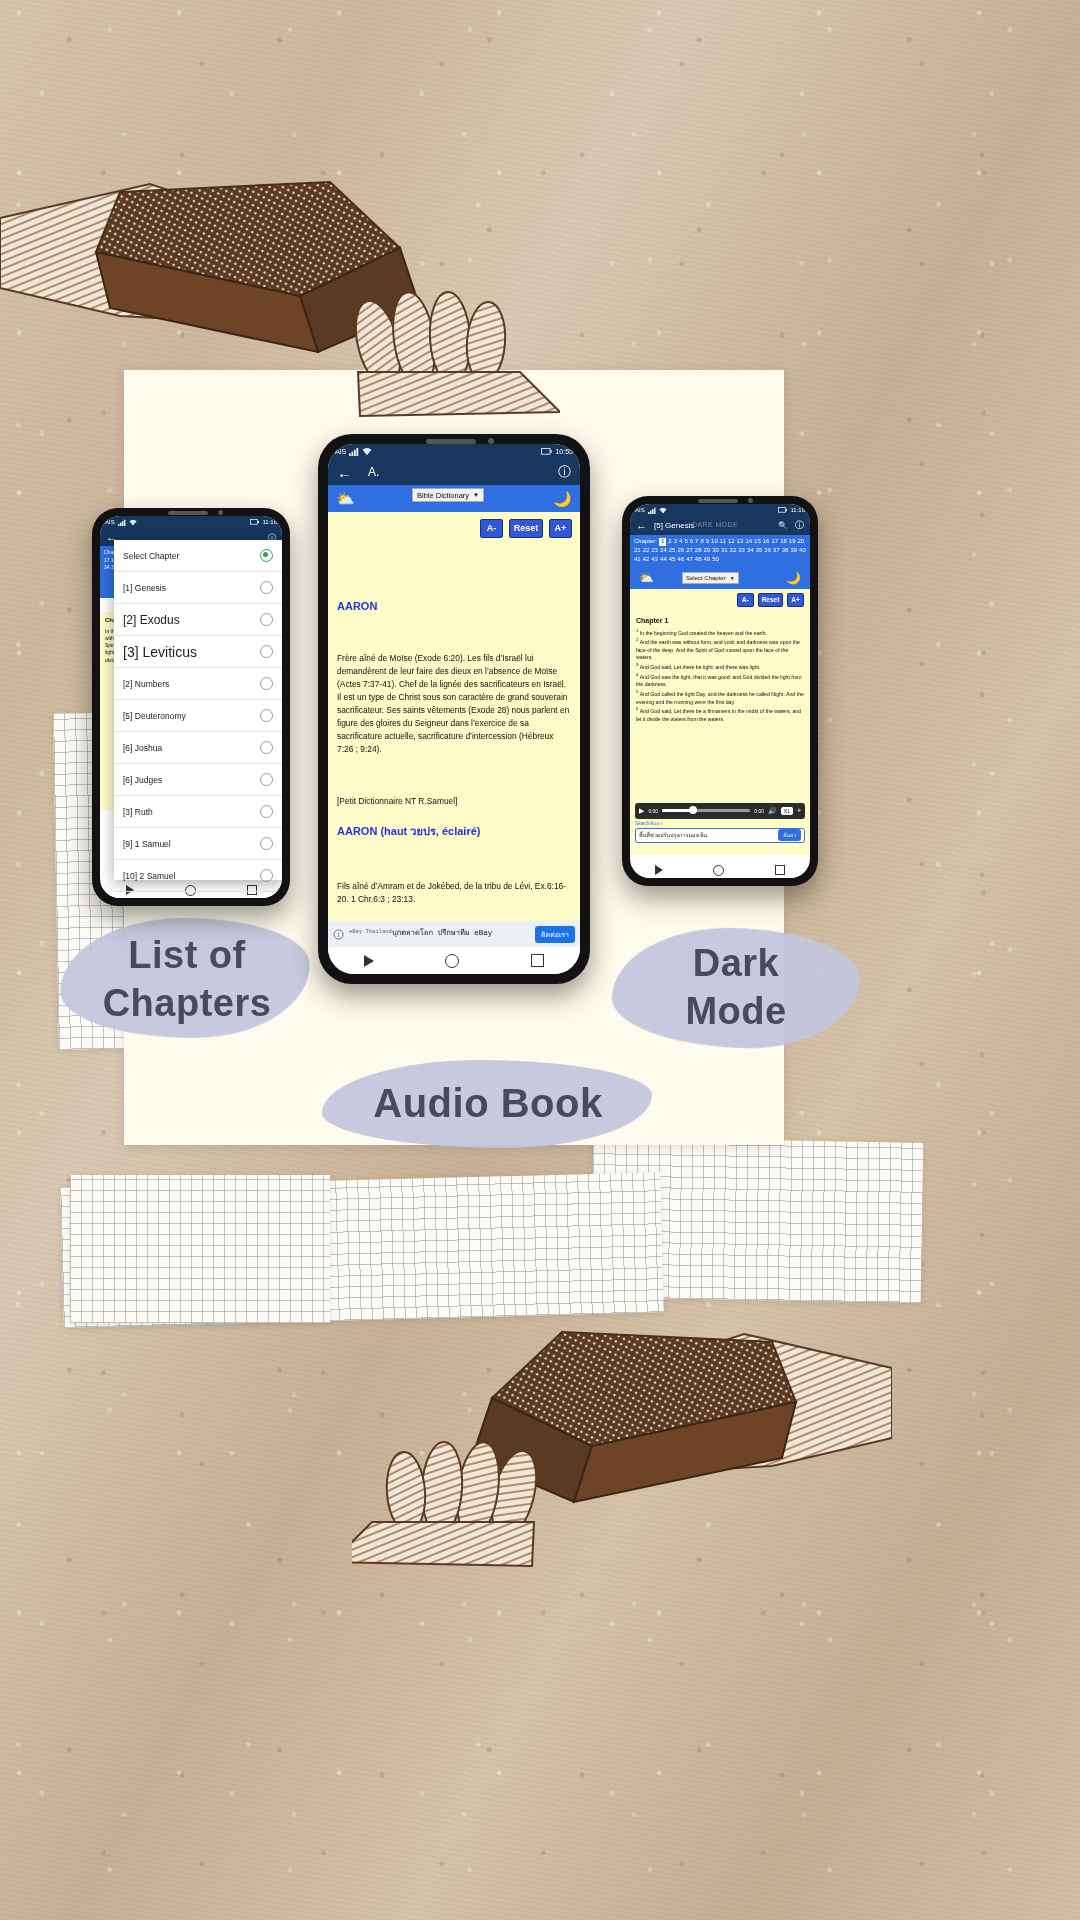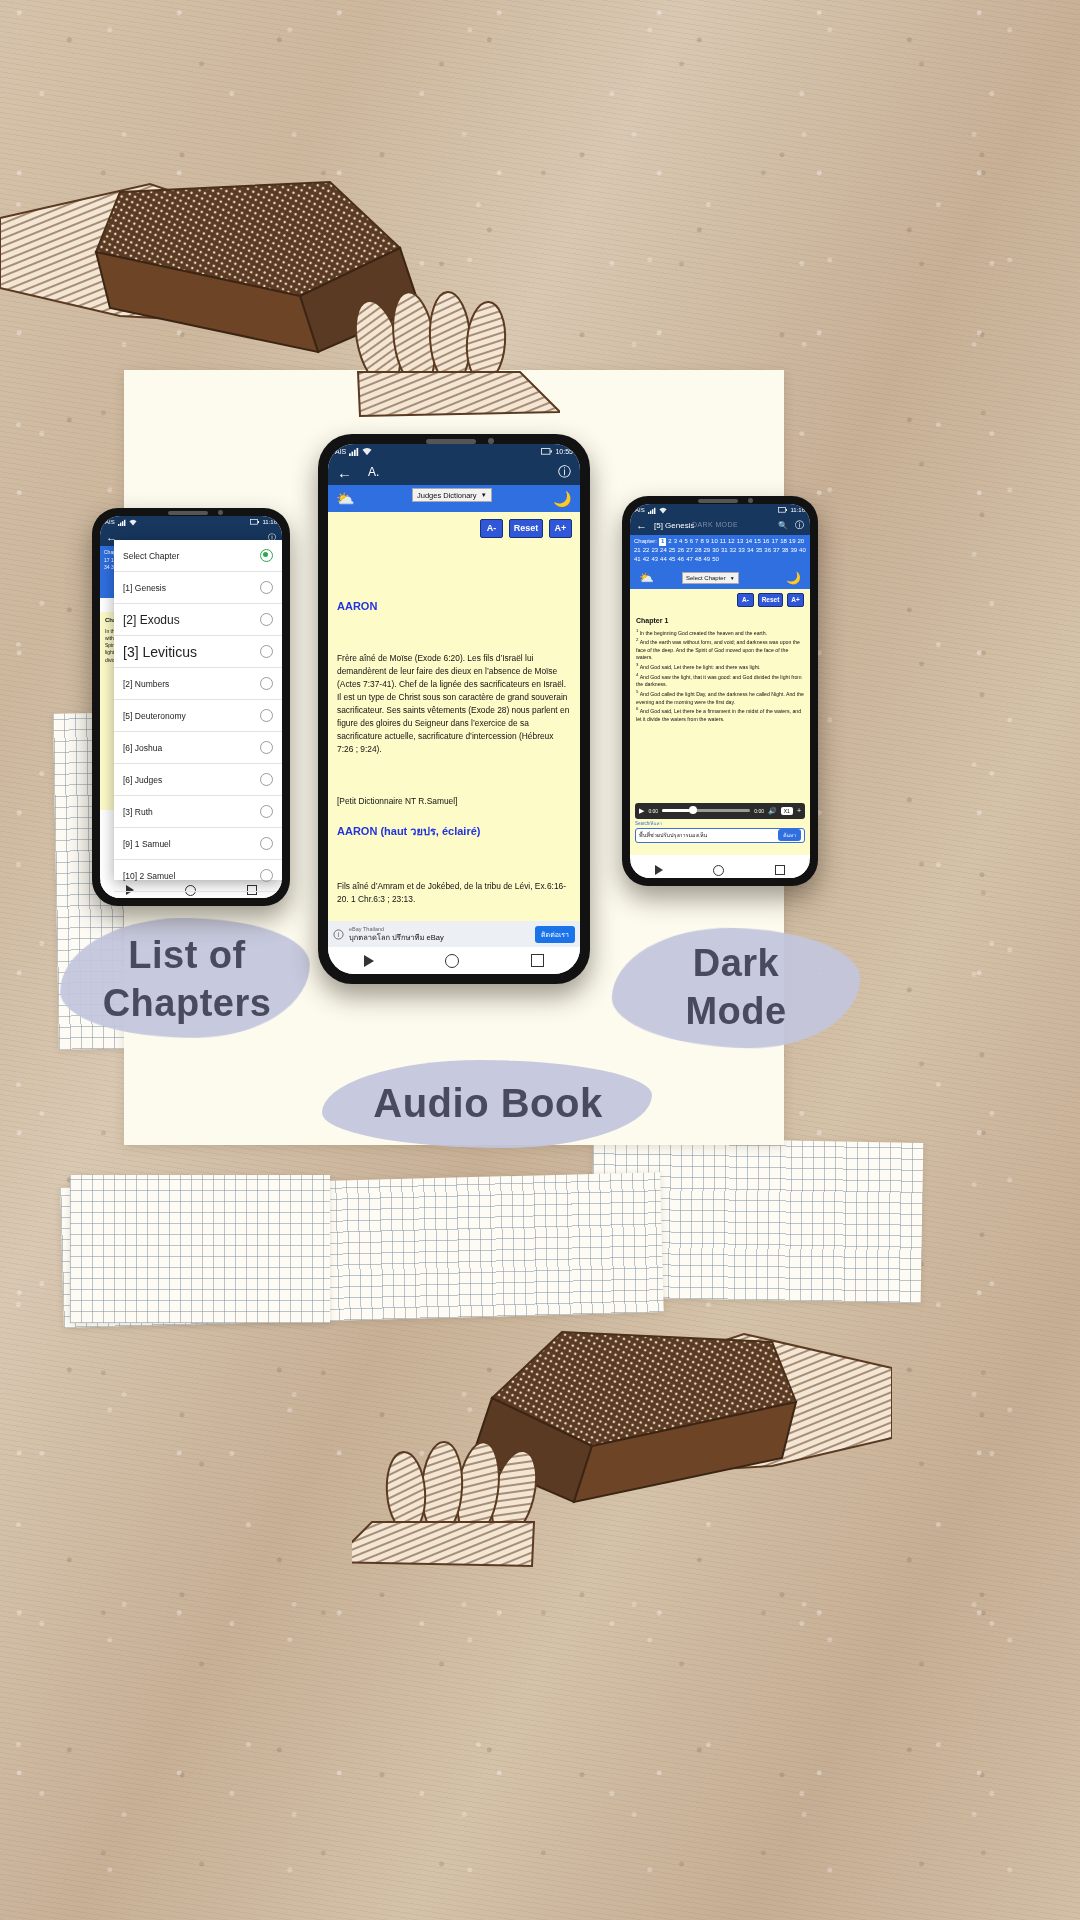--- a/index.html
+++ b/index.html
@@ -323,21 +323,21 @@
 
     <div class="appbar" style="height:26px;padding:0 9px;font-size:12px;gap:16px;">
       <span style="font-size:15px;line-height:1;">←</span>
       <span style="font-weight:500">A.</span>
       <span style="margin-left:auto;font-size:13px;">ⓘ</span>
     </div>
 
     <div class="blue-band" style="height:27px;padding:0 8px;">
       <span style="font-size:15px;">⛅</span>
       <span class="dropdown" style="position:absolute;left:84px;top:3px;height:12px;padding:0 4px;font-size:7.5px;">
-        <span>Judges Dictionary</span>
+        <span>Bible Dictionary</span>
         <span style="font-size:6px;">▼</span>
       </span>
       <span style="margin-left:auto;font-size:15px;">🌙</span>
     </div>
 
     <div class="content" style="height:409px;position:relative;padding:0;">
       <div style="display:flex;gap:6px;justify-content:flex-end;padding:7px 8px 0 0;">
         <span class="fbtn" style="width:21px;height:17px;line-height:17px;font-size:9px;border-radius:2px;">A-</span>
         <span class="fbtn" style="width:32px;height:17px;line-height:17px;font-size:9px;border-radius:2px;">Reset</span>
         <span class="fbtn" style="width:21px;height:17px;line-height:17px;font-size:9px;border-radius:2px;">A+</span>
@@ -349,21 +349,21 @@
           <div class="term" style="font-size: 11px; margin-bottom: 9px;">AARON (haut วยปร, éclairé)</div>
           <div class="bodytext" style="font-size: 8.4px; line-height: 1.55; margin-bottom: 10px;">Fils aîné d’Amram et de Jokébed, de la tribu de Lévi, Ex.6:16-20. 1 Chr.6:3 ; 23:13.</div>
         </div>
     </div>
 
     <div class="ad" style="height:26px;padding:0 5px;gap:5px;">
       <svg width="11" height="11" viewBox="0 0 12 12">
           <circle cx="6" cy="6" r="5" fill="none" stroke="#666" stroke-width="1"></circle>
           <text x="6" y="9" font-size="8" text-anchor="middle" fill="#666">i</text>
         </svg>
-      <span style="display:flex;flex-direction:column;line-height:1.25;">
+      <span style="display:flex;flex-direction:row;line-height:1.25;font-family:Liberation Mono, monospace;">
         <span style="font-size:5.5px;color:#5f6368;">eBay Thailand</span>
         <span style="font-size:7.5px;color:#111;">บุกตลาดโลก ปรึกษาทีม eBay</span>
       </span>
       <span class="ad-btn" style="margin-left:auto;font-size:7px;padding:3px 6px;">ติดต่อเรา</span>
     </div>
 
     <div class="navbar" style="height:27px;">
       <span class="nav-tri" style="transform:rotate(180deg);border-top-width:6px;border-bottom-width:6px;border-right-width:10px;"></span>
       <span class="nav-cir" style="width:12px;height:12px;"></span>
       <span class="nav-sq" style="width:11px;height:11px;"></span>

